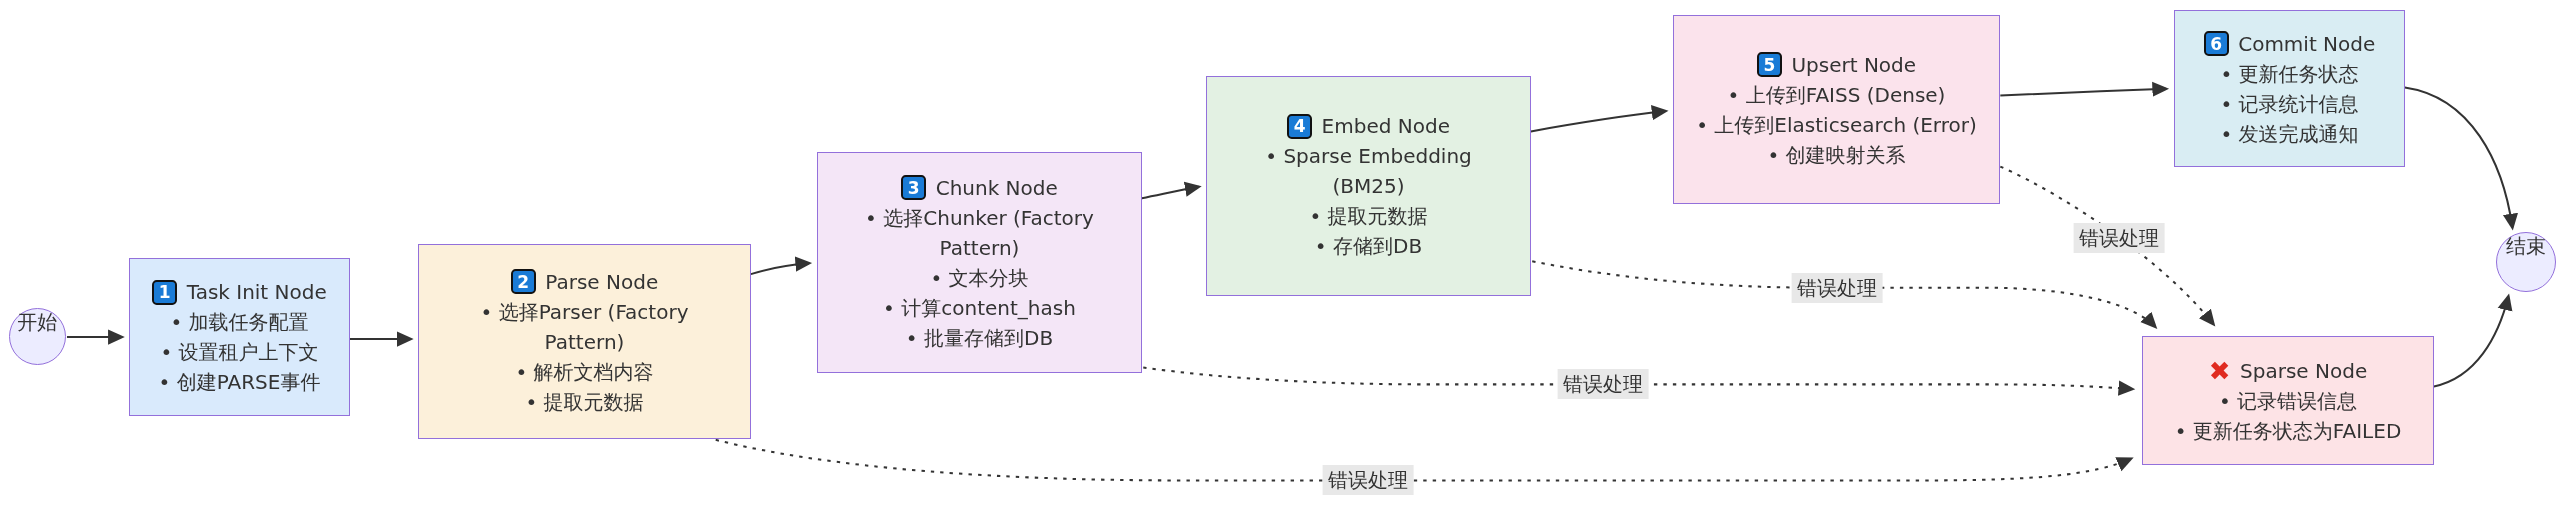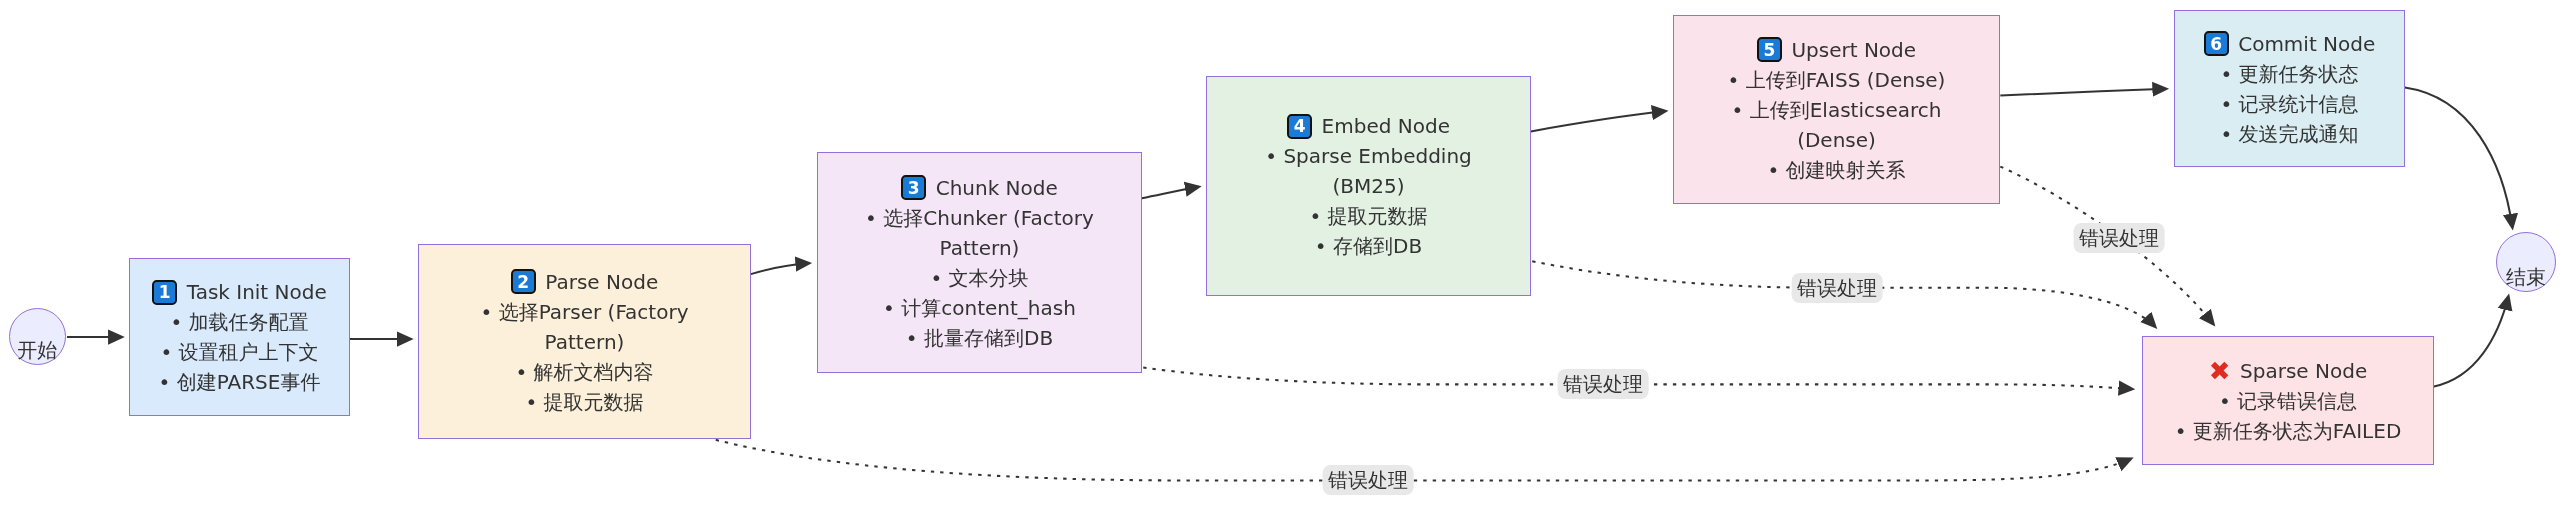--- a/index.html
+++ b/index.html
@@ -81,33 +81,32 @@
   .bullet::before {
     content: "• ";
   }
   .terminal {
     position: absolute;
     box-sizing: border-box;
     border-radius: 50%;
     background: #ececff;
     border: 1.4px solid #9370db;
     display: flex;
-    align-items: flex-end;
+    align-items: flex-start;
     justify-content: center;
     font-size: 20px;
   }
   .edge-label {
     position: absolute;
     transform: translate(-50%, -50%);
     background: #e8e8e8;
     padding: 2px 5.4px;
     font-size: 20px;
     line-height: 26px;
     white-space: nowrap;
-    border-radius: 8px;
   }
 </style>
 </head>
 <body>
 
 <div class="canvas">
 
   <svg class="edge-layer" viewBox="0 0 3808 752">
     <defs>
       <marker id="arrow" viewBox="0 0 12 12" refX="9" refY="6" markerWidth="9" markerHeight="9" orient="auto-start-reverse">
@@ -172,21 +171,21 @@
     <div class="bullet">提取元数据</div>
     <div class="bullet">存储到DB</div>
   </div>
 
   <div class="node" style="left: 1673px; top: 15px; width: 327px; height: 189px; background: rgb(251, 227, 236);">
     <div class="node-title">
       <span class="badge">5</span>
       <span>Upsert Node</span>
     </div>
     <div class="bullet">上传到FAISS (Dense)</div>
-    <div class="bullet">上传到Elasticsearch (Dense)</div>
+    <div class="bullet">上传到Elasticsearch (Error)</div>
     <div class="bullet">创建映射关系</div>
   </div>
 
   <div class="node" style="left: 2174px; top: 10px; width: 231px; height: 157px; background: rgb(217, 237, 243);">
     <div class="node-title">
       <span class="badge">6</span>
       <span>Commit Node</span>
     </div>
     <div class="bullet">更新任务状态</div>
     <div class="bullet">记录统计信息</div>

